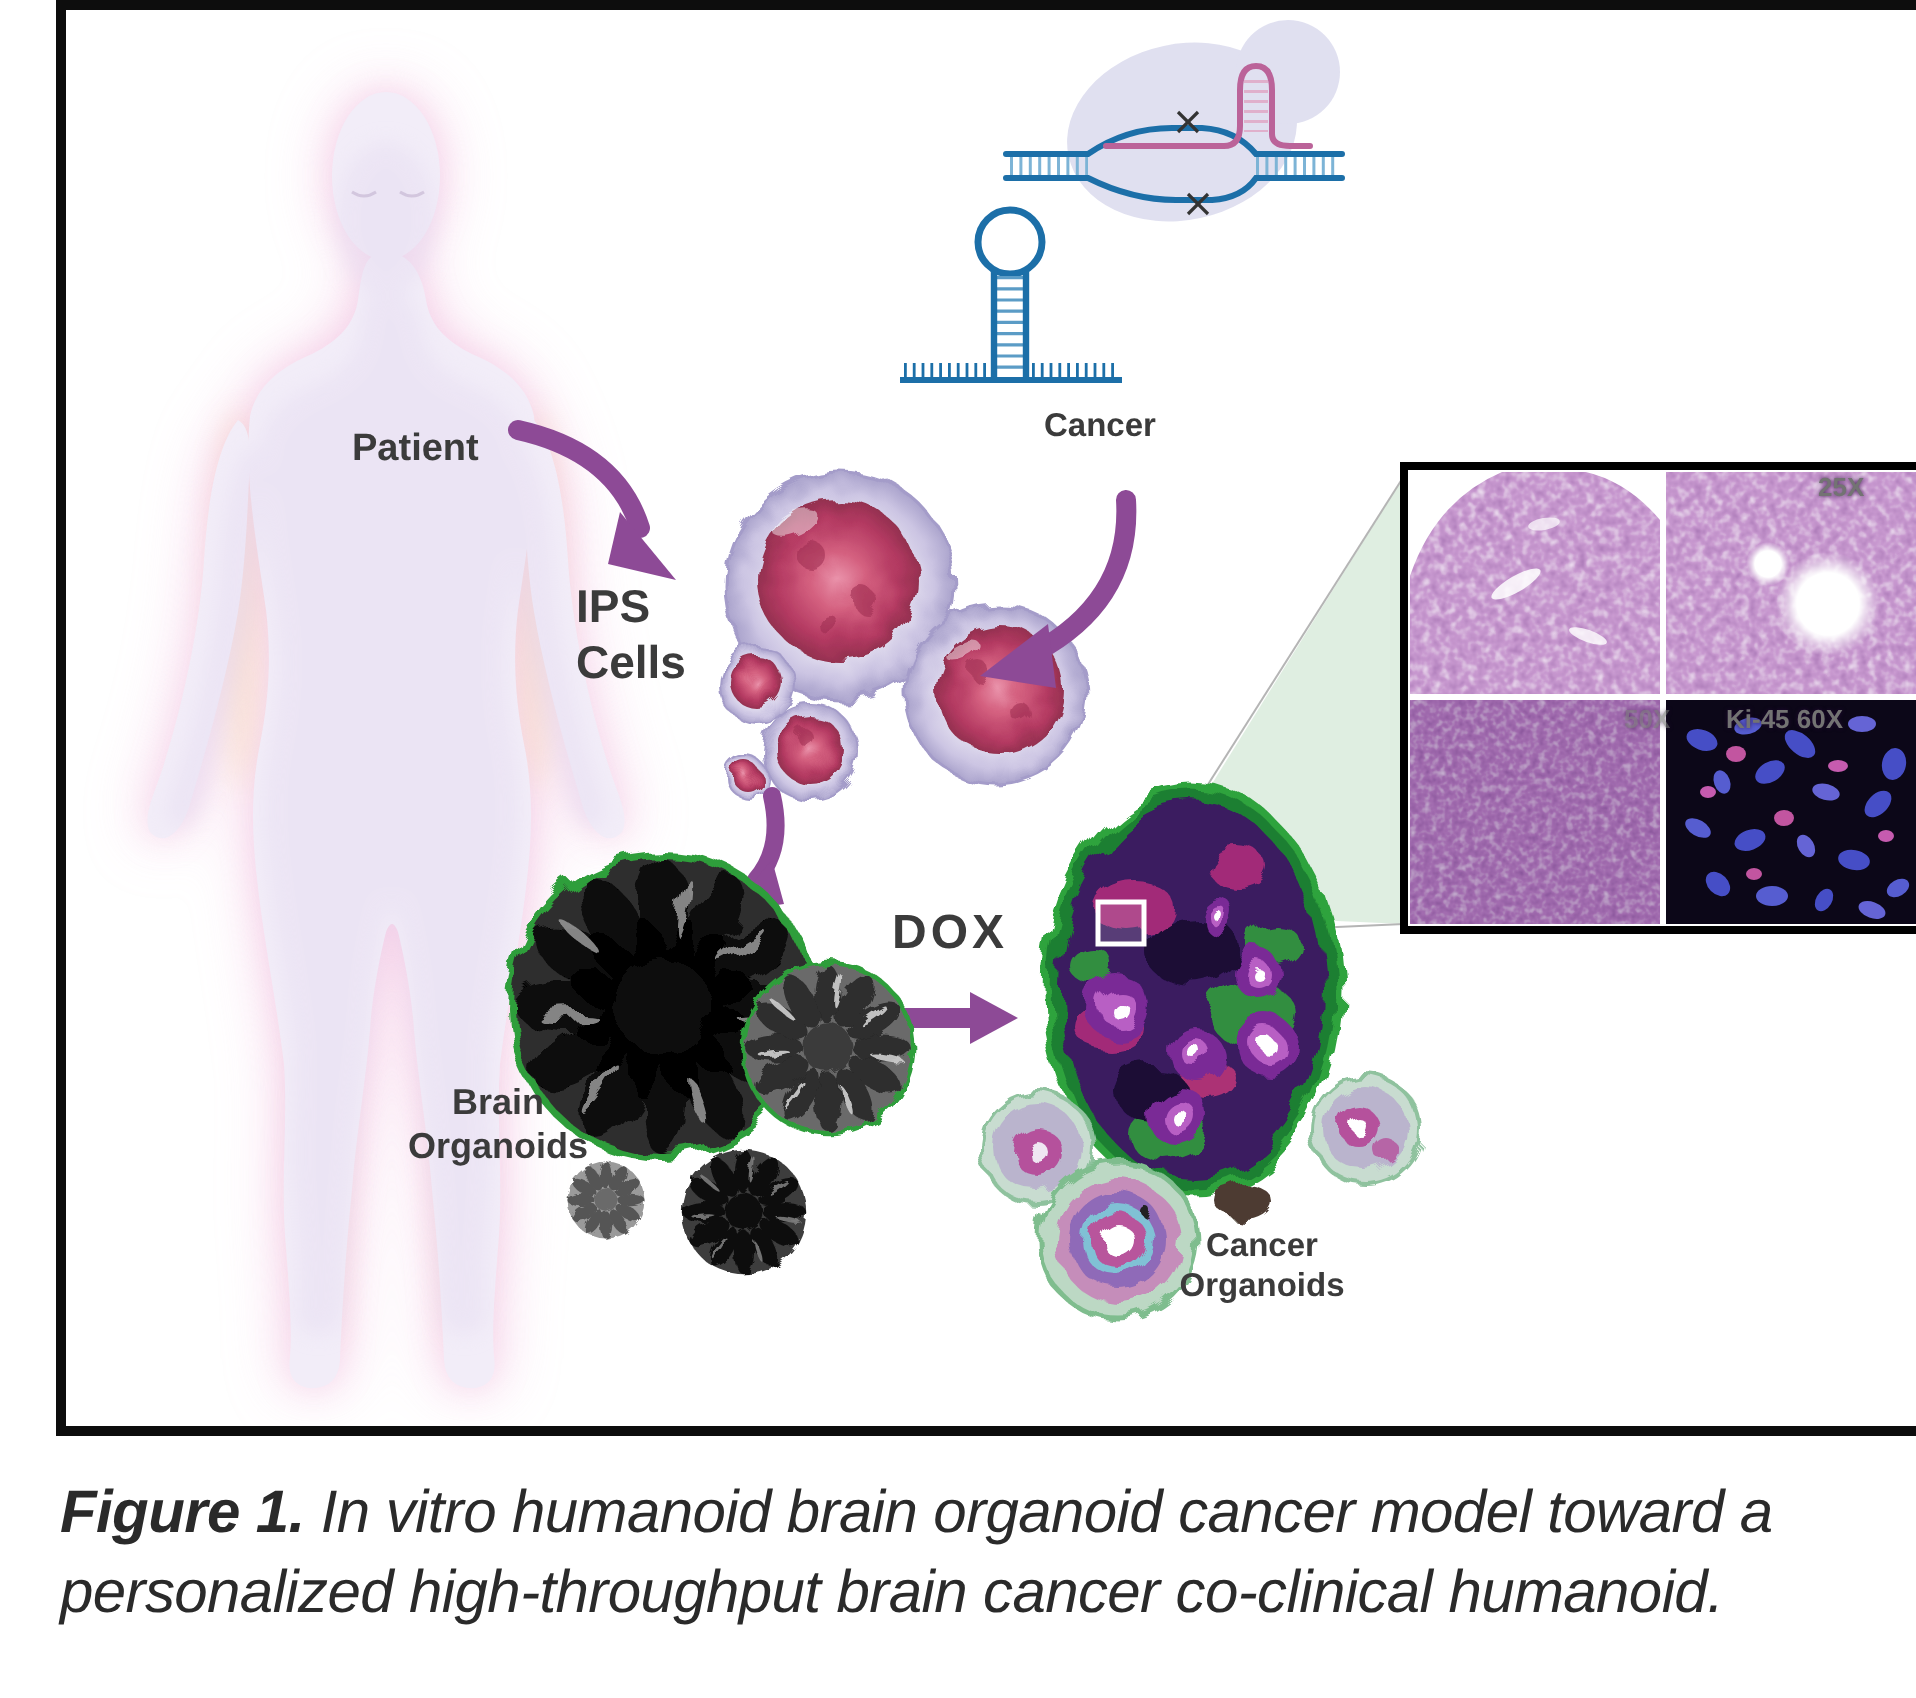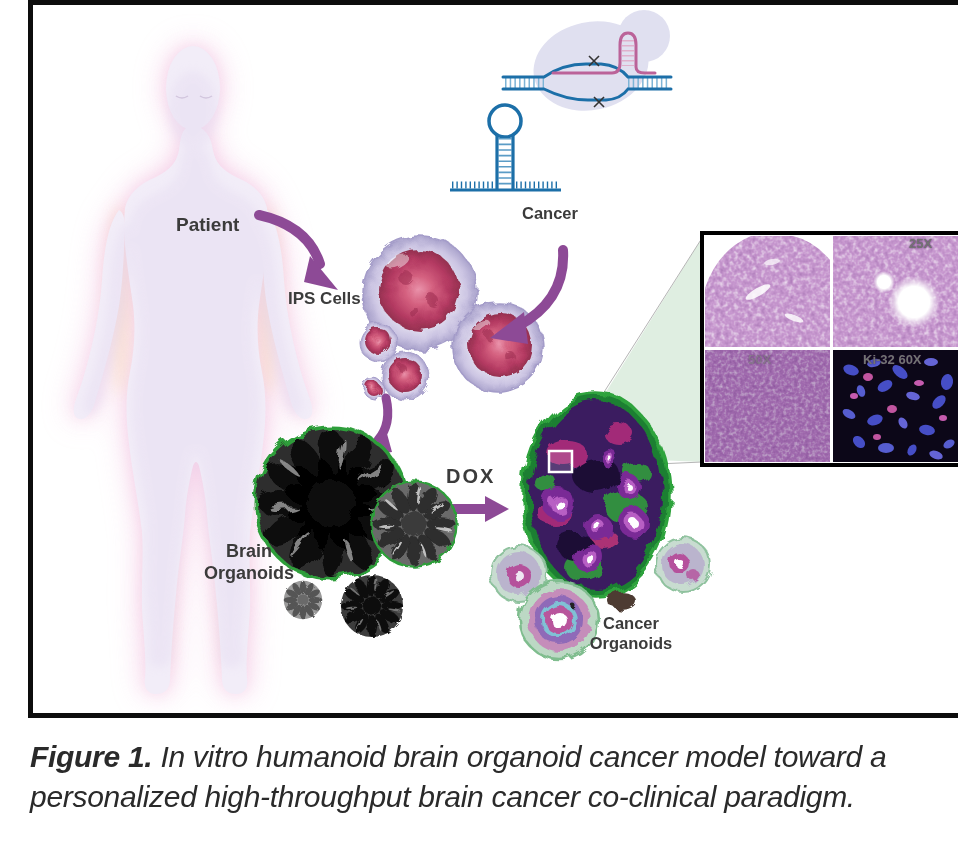--- a/index.html
+++ b/index.html
@@ -4,29 +4,29 @@
 <style>
   html,body{margin:0;padding:0;background:#fff;}
   .stage{position:relative;width:958px;height:849px;background:#fff;overflow:hidden;
          font-family:Liberation Sans, sans-serif;margin-left:16px;}
   .frame{position:absolute;left:12px;top:0;width:940px;height:718px;
          border:5px solid #0d0d0d;box-sizing:border-box;background:transparent;}
   svg.art{position:absolute;left:0;top:0;pointer-events:none;}
   .lbl{position:absolute;color:#3b3b3b;font-weight:bold;line-height:1.22;}
   .lbl.center{text-align:center;}
   .patient{left:160px;top:213px;width:80px;font-size:19px;}
-  .ips{left:272px;top:289px;width:90px;font-size:17px;}
+  .ips{left:272px;top:289px;width:90px;font-size:23px;}
   .switch{left:428px;top:203px;width:212px;font-size:16.5px;}
   .brainlbl{left:163px;top:541px;width:140px;font-size:18px;}
-  .doxlbl{left:430px;top:464px;width:56px;font-size:20px;letter-spacing:2px;}
+  .doxlbl{left:430px;top:452px;width:56px;font-size:24px;letter-spacing:2px;}
   .cancerlbl{left:545px;top:613px;width:140px;font-size:16.5px;}
   .maglbl{position:absolute;color:#737373;font-weight:bold;font-size:13px;
           text-shadow:0 0 2px rgba(40,10,60,.8);}
   .mag-tr{left:893px;top:236px;}
-  .mag-bl{left:732px;top:352px;opacity:.6;}
+  .mag-bl{left:796px;top:352px;opacity:.6;}
   .mag-br{left:847px;top:352px;}
   .caption{position:absolute;left:14px;top:737px;width:934px;color:#2a2a2a;
            font-size:30px;font-style:italic;line-height:40px;letter-spacing:-.3px;}
   .caption b{font-weight:bold;}
 </style>
 </head>
 <body>
 
 <div class="stage">
 
@@ -439,20 +439,20 @@
     <div>Organoids</div>
   </div>
   <div class="lbl doxlbl">DOX</div>
   <div class="lbl center cancerlbl">
     <div>Cancer</div>
     <div>Organoids</div>
   </div>
 
   <span class="maglbl mag-tr">25X</span>
   <span class="maglbl mag-bl">50X</span>
-  <span class="maglbl mag-br">Ki-32 60X</span>
+  <span class="maglbl mag-br">Ki-45 60X</span>
 
   <div class="caption">
     <div><b>Figure 1.</b>&nbsp;<span>In vitro humanoid brain organoid cancer model toward a</span></div>
-    <div><span>personalized high-throughput brain cancer co-clinical paradigm.</span></div>
+    <div><span>personalized high-throughput brain cancer co-clinical humanoid.</span></div>
   </div>
 
 </div>
 
 </body></html>

